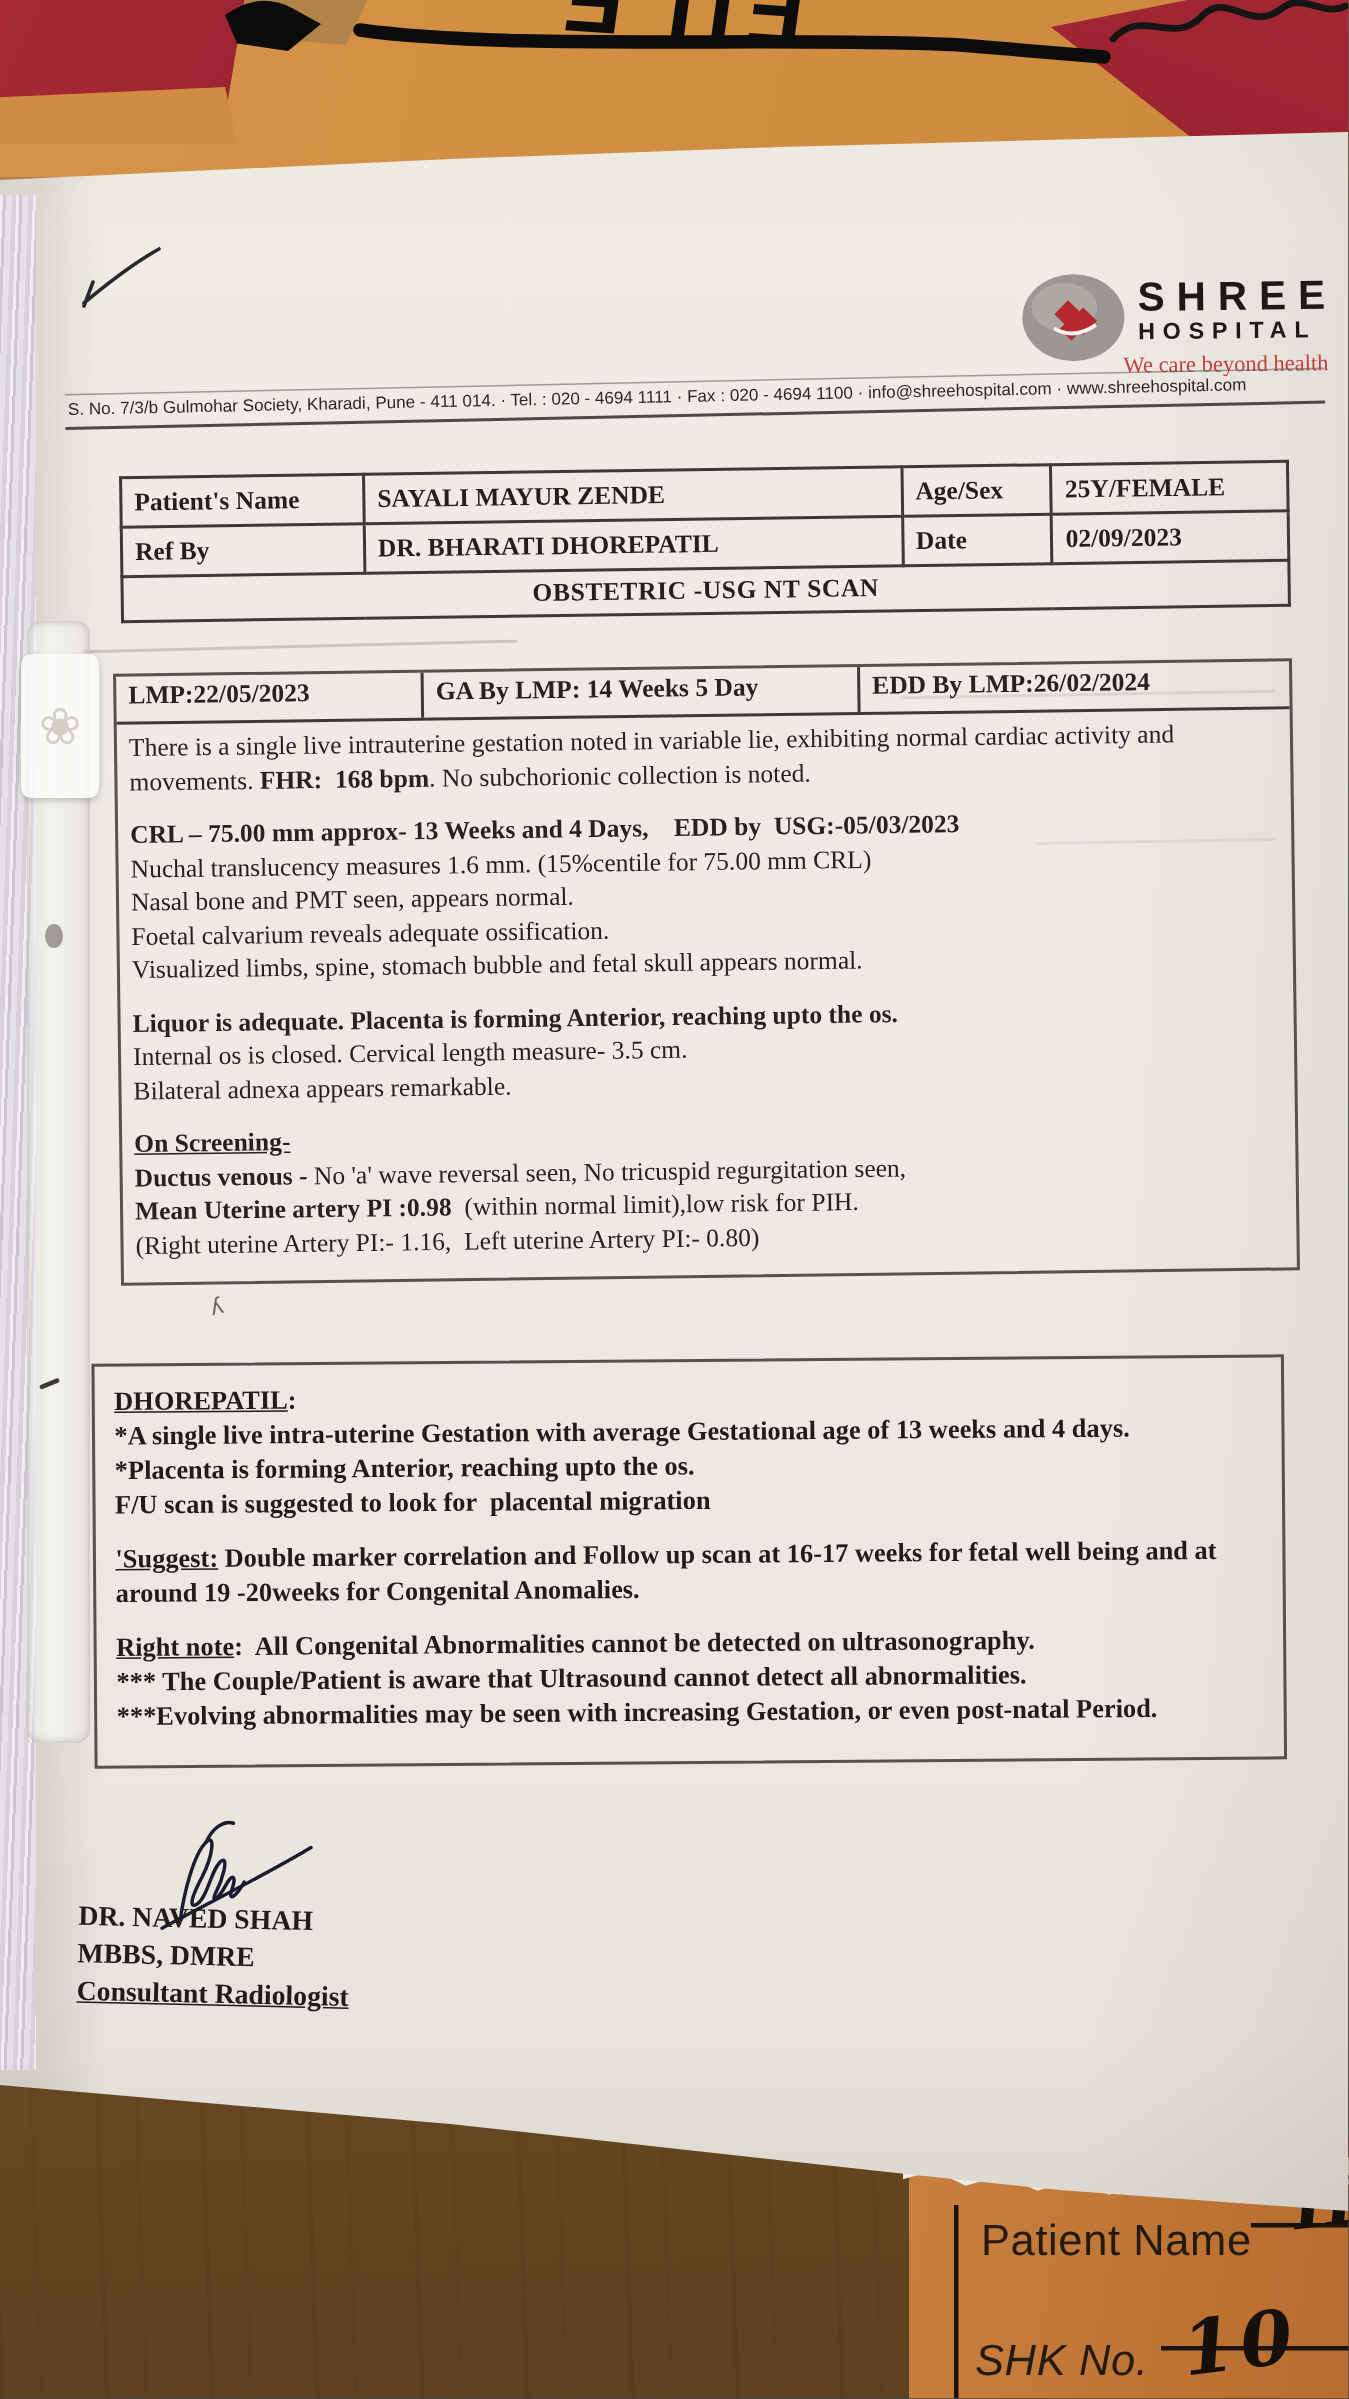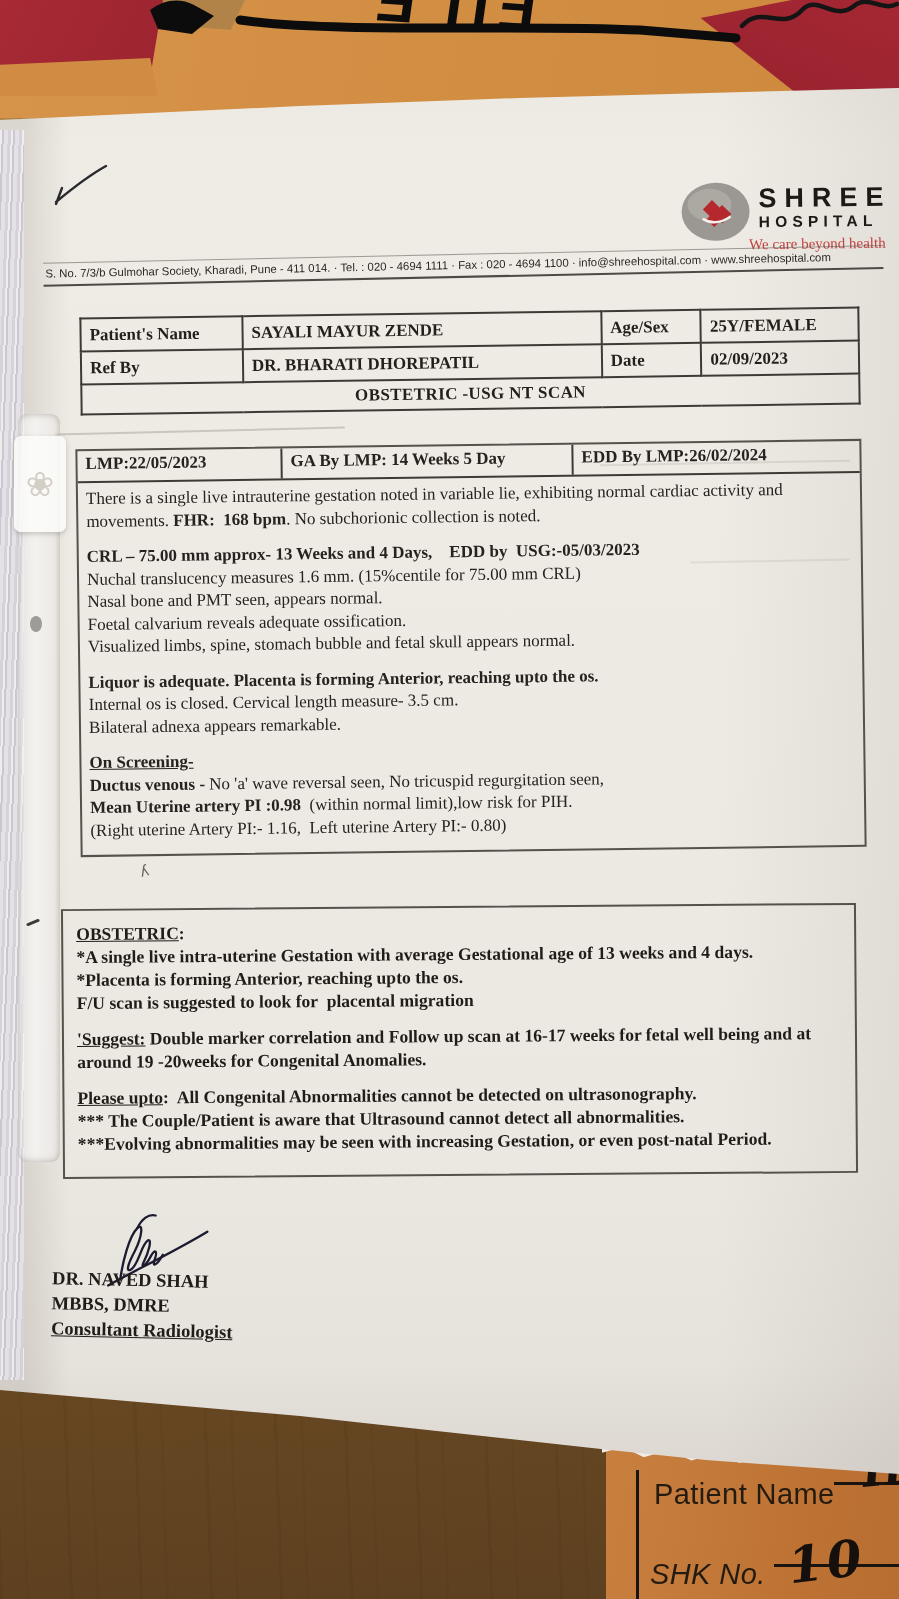--- a/index.html
+++ b/index.html
@@ -231,26 +231,26 @@
       <div class="ln"><b>Mean Uterine artery PI :0.98</b><span>  (within normal limit),low risk for PIH.</span></div>
       <div class="ln">(Right uterine Artery PI:- 1.16,  Left uterine Artery PI:- 0.80)</div>
     </div>
   </div>
 
   <div class="small-caret">ʎ</div>
   <div class="small-dash"></div>
 
   <div class="impbox">
     <div class="impinner">
-      <div class="iln"><span class="u">OBSTETRIC</span><span>:</span></div>
+      <div class="iln"><span class="u">DHOREPATIL</span><span>:</span></div>
       <div class="iln">*A single live intra-uterine Gestation with average Gestational age of 13 weeks and 4 days.</div>
       <div class="iln">*Placenta is forming Anterior, reaching upto the os.</div>
       <div class="iln">F/U scan is suggested to look for  placental migration</div>
       <div class="iln gap"><span class="u">'Suggest:</span><span> Double marker correlation and Follow up scan at 16-17 weeks for fetal well being and at around 19 -20weeks for Congenital Anomalies.</span></div>
-      <div class="iln gap"><span class="u">Please upto</span><span>:  All Congenital Abnormalities cannot be detected on ultrasonography.</span></div>
+      <div class="iln gap"><span class="u">Right note</span><span>:  All Congenital Abnormalities cannot be detected on ultrasonography.</span></div>
       <div class="iln">*** The Couple/Patient is aware that Ultrasound cannot detect all abnormalities.</div>
       <div class="iln">***Evolving abnormalities may be seen with increasing Gestation, or even post-natal Period.</div>
     </div>
   </div>
 
   <div class="docblock">
     <svg class="sig" width="130" height="90">
       <g stroke="#1d1b30" stroke-width="2.3" fill="none" stroke-linecap="round">
         <path d="M28,74 C30,56 36,30 44,22 C50,16 49,30 42,45 C36,57 33,66 38,64 C46,60 48,38 55,34 C59,32 56,46 51,56 C48,63 53,60 58,50 C62,42 65,44 62,53 C59,62 65,58 70,48"></path>
         <path d="M16,80 C40,66 86,42 114,24"></path>

